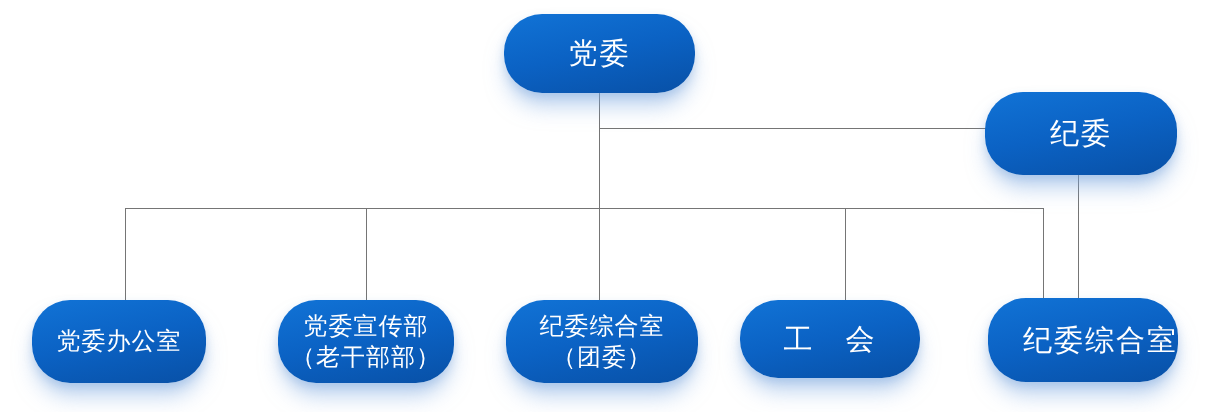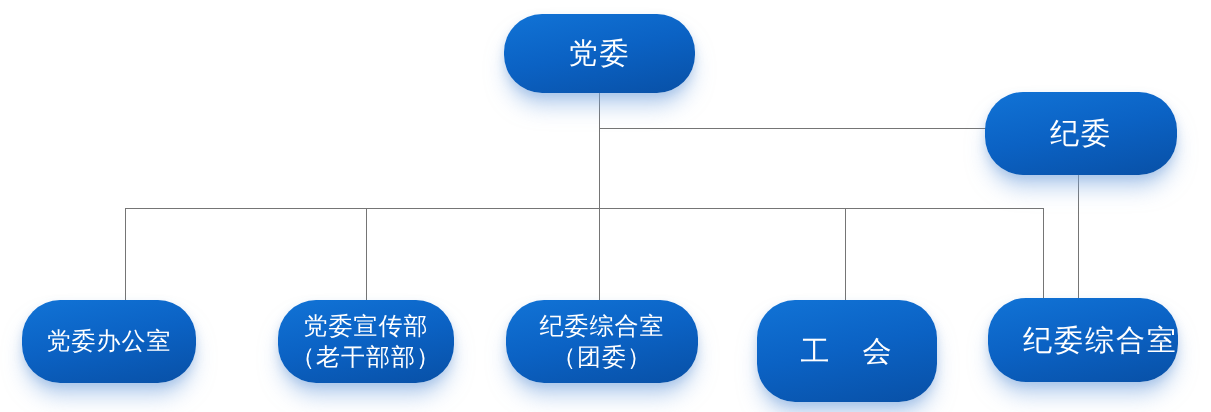--- a/index.html
+++ b/index.html
@@ -49,24 +49,24 @@
   .line {
     position: absolute;
     background: #757575;
   }
   .h-line { height: 1px; }
   .v-line { width: 1px; }
 
   
   #node-party-committee      { left: 504px; top: 14px;  width: 191px; height: 79px; }
   #node-discipline-committee { left: 985px; top: 92px;  width: 192px; height: 83px; align-items: center; }
-  #node-party-office         { left: 22px;  top: 300px; width: 174px; height: 83px; }
+  #node-party-office         { left: 32px;  top: 300px; width: 174px; height: 83px; }
   #node-organization-dept    { left: 278px; top: 300px; width: 176px; height: 83px; }
   #node-publicity-dept       { left: 506px; top: 300px; width: 192px; height: 83px; }
-  #node-labor-union          { left: 757px; top: 300px; width: 180px; height: 102px; }
+  #node-labor-union          { left: 740px; top: 300px; width: 180px; height: 78px; }
   #node-discipline-office    { left: 988px; top: 298px; width: 190px; height: 84px; align-items: flex-end; }
 
   
   #conn-party-stem     { left: 599px;  top: 93px;  height: 207px; }
   #conn-to-discipline  { left: 599px;  top: 128px; width: 387px; }
   #conn-main-bar       { left: 125px;  top: 208px; width: 919px; }
   #conn-drop-1         { left: 125px;  top: 208px; height: 92px; }
   #conn-drop-2         { left: 366px;  top: 208px; height: 92px; }
   #conn-drop-4         { left: 845px;  top: 208px; height: 92px; }
   #conn-drop-5         { left: 1043px; top: 208px; height: 90px; }

